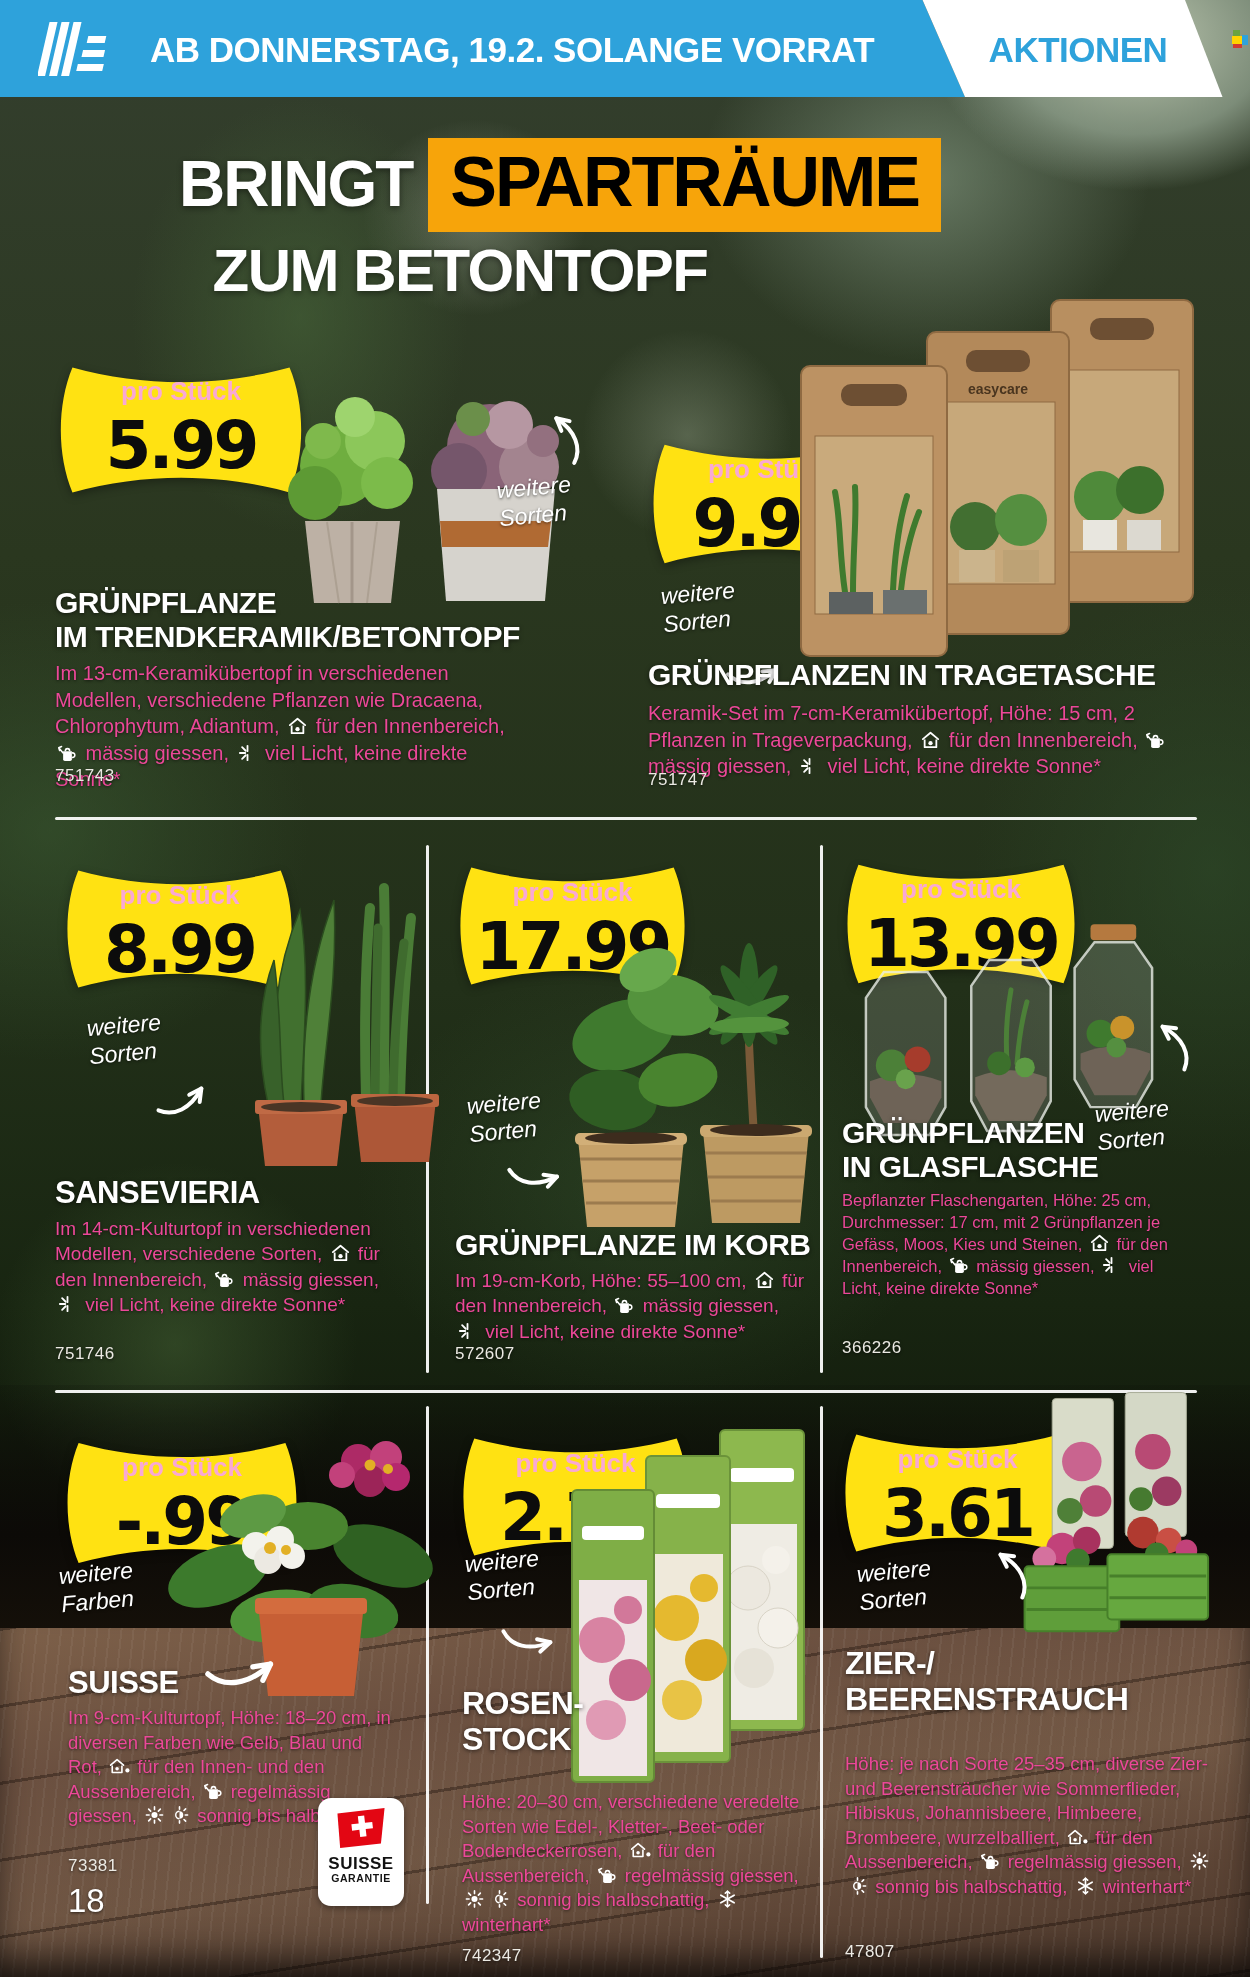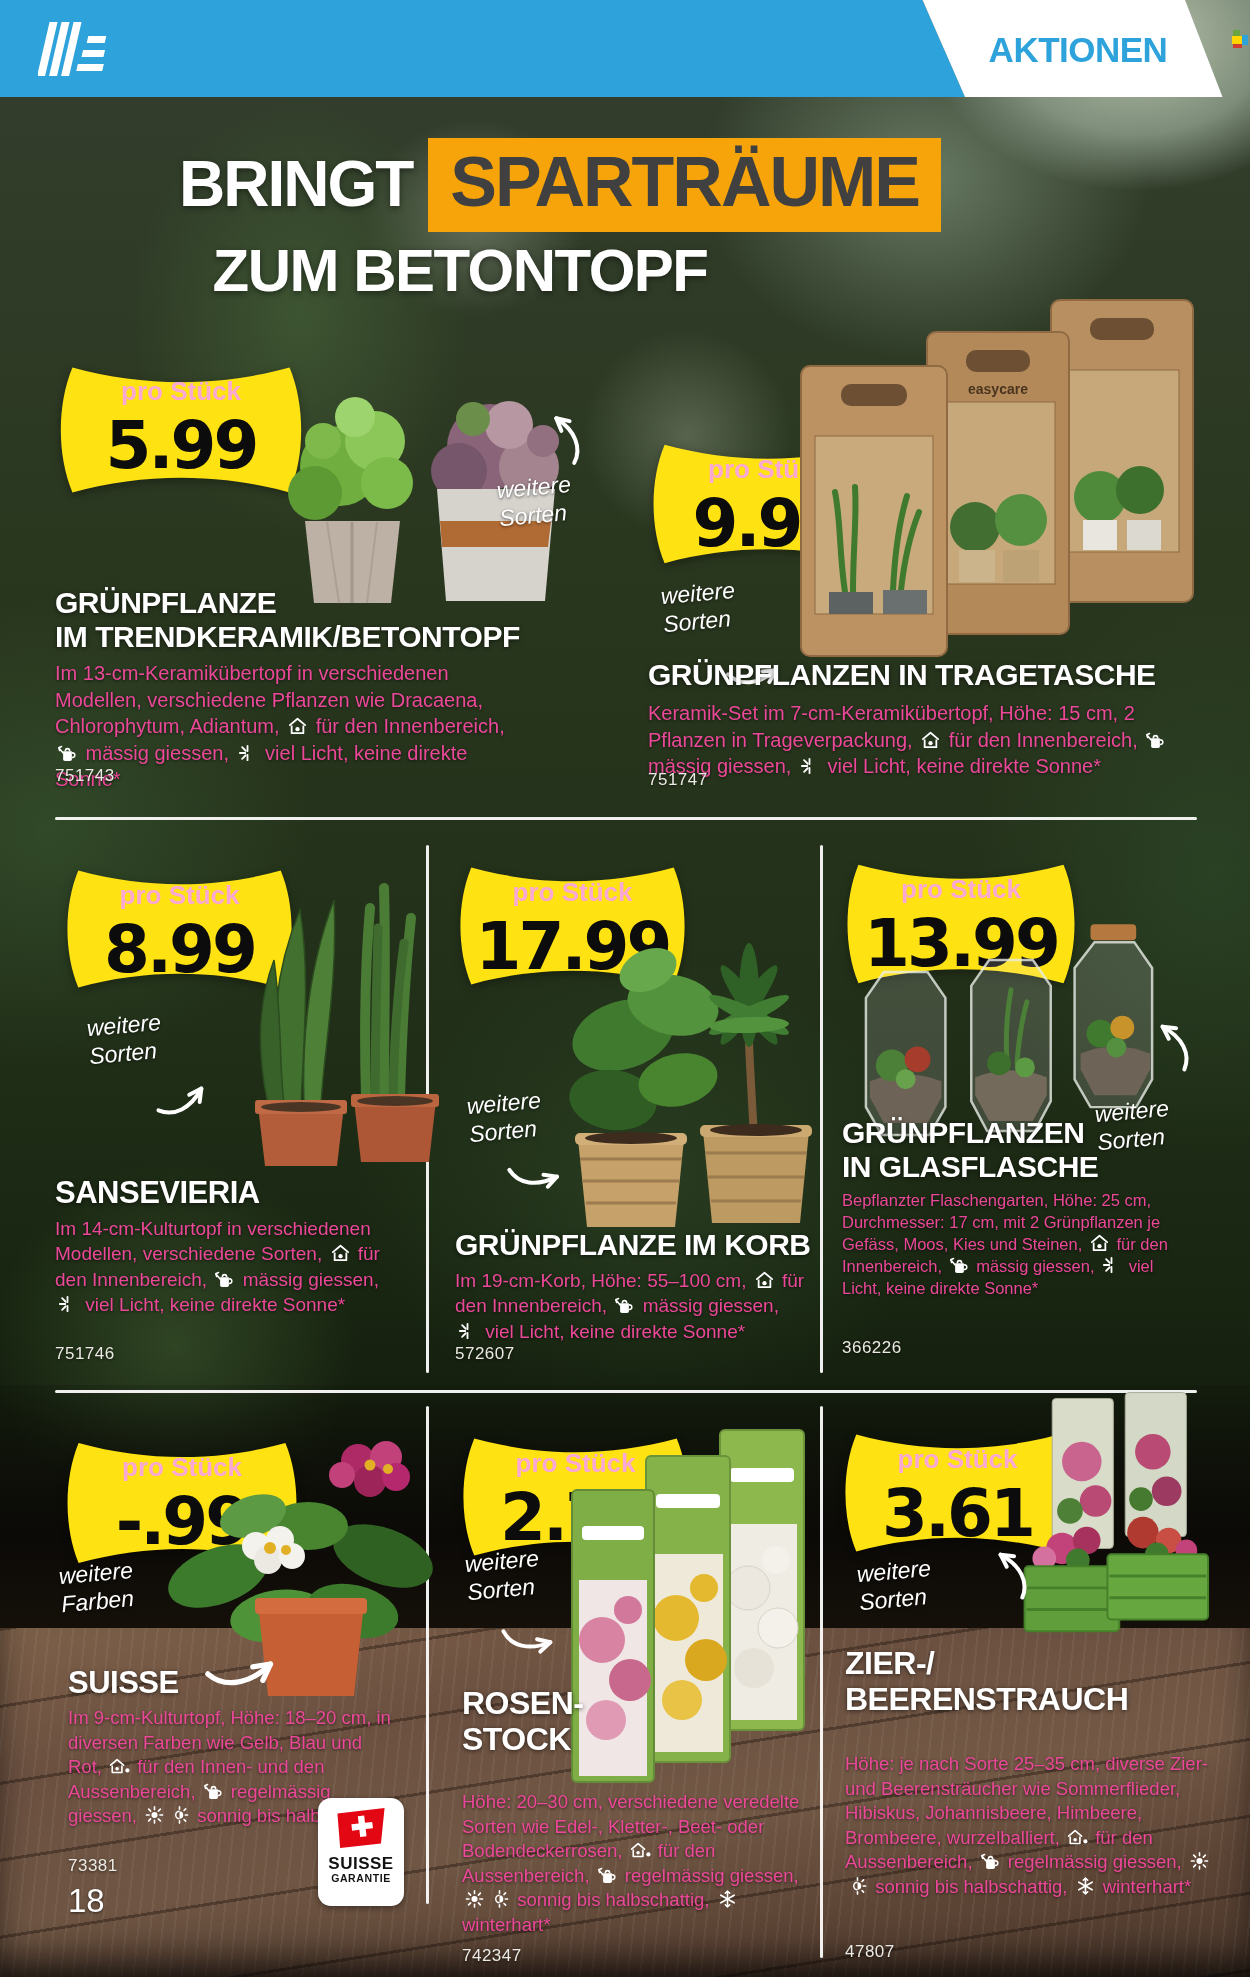--- a/index.html
+++ b/index.html
@@ -39,21 +39,21 @@
     font-size:35px;font-weight:900;letter-spacing:-.5px;color:#fff;white-space:nowrap;}
   .aktionen{position:absolute;left:963px;top:0;width:230px;height:97px;line-height:100px;
     text-align:center;font-size:35px;font-weight:900;color:#2ea2db;letter-spacing:-.5px;}
   .aldi-logo{position:absolute;left:38px;top:20px;width:78px;height:58px;}
   .corner-frag{position:absolute;left:1232px;top:28px;width:16px;height:22px;}
 
   
   .headline{position:absolute;left:50px;top:138px;width:1020px;text-align:center;white-space:nowrap;}
   .headline .bringt{font-size:64px;font-weight:900;letter-spacing:-2px;
     text-shadow:0 2px 6px rgba(0,0,0,.45);}
-  .headline .spar{display:inline-block;background:#f7a40a;color:#404040;font-size:70px;
+  .headline .spar{display:inline-block;background:#f7a40a;color:#000000;font-size:70px;
     font-weight:900;letter-spacing:-2px;padding:4px 22px 10px;margin-left:16px;}
   .headline2{position:absolute;left:50px;top:236px;width:820px;text-align:center;
     font-size:60px;font-weight:900;letter-spacing:-1.5px;text-shadow:0 2px 6px rgba(0,0,0,.45);}
 
   
   .div{position:absolute;background:rgba(255,255,255,.93);border-radius:2px;}
   .hd1{left:55px;top:817px;width:1142px;height:3px;}
   .hd2{left:55px;top:1390px;width:1142px;height:3px;}
   .vd1{left:426px;top:845px;width:3px;height:528px;}
   .vd2{left:820px;top:845px;width:3px;height:528px;}
@@ -165,20 +165,21 @@
     <svg class="aldi-logo" viewBox="0 0 78 58">
       <g fill="#fff" transform="skewX(-13) translate(12,0)">
         <rect x="0" y="2" width="8" height="54"></rect>
         <rect x="12" y="2" width="8" height="54"></rect>
         <rect x="24" y="2" width="8" height="54"></rect>
         <rect x="38" y="44" width="26" height="7"></rect>
         <rect x="40" y="30" width="22" height="7"></rect>
         <rect x="42" y="16" width="18" height="7"></rect>
       </g>
     </svg>
+    <div class="date-line">AB DONNERSTAG, 19.2. SOLANGE VORRAT</div>
     <div class="aktionen">AKTIONEN</div>
     <svg class="corner-frag" viewBox="0 0 16 22">
       <rect x="1" y="2" width="7" height="6" fill="#6aa33f"></rect>
       <rect x="0" y="8" width="10" height="8" fill="#ffd400"></rect>
       <rect x="10" y="7" width="6" height="10" fill="#2ea2db"></rect>
       <rect x="1" y="16" width="9" height="4" fill="#d23b2f"></rect>
     </svg>
   </div>
 
   <div class="headline">

